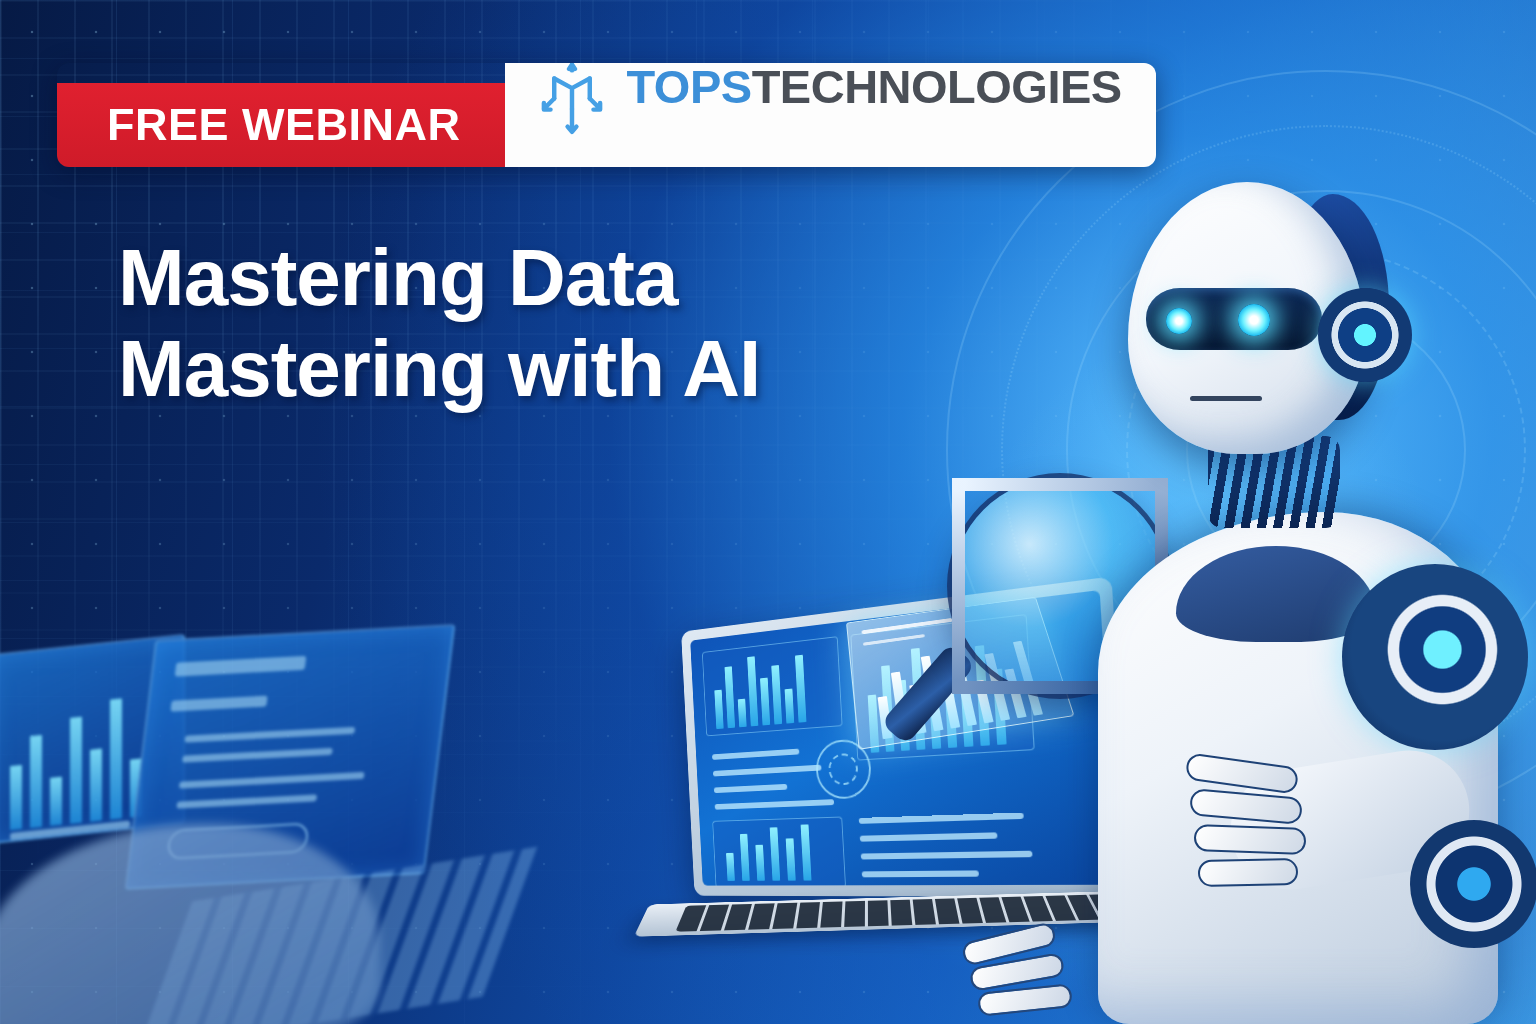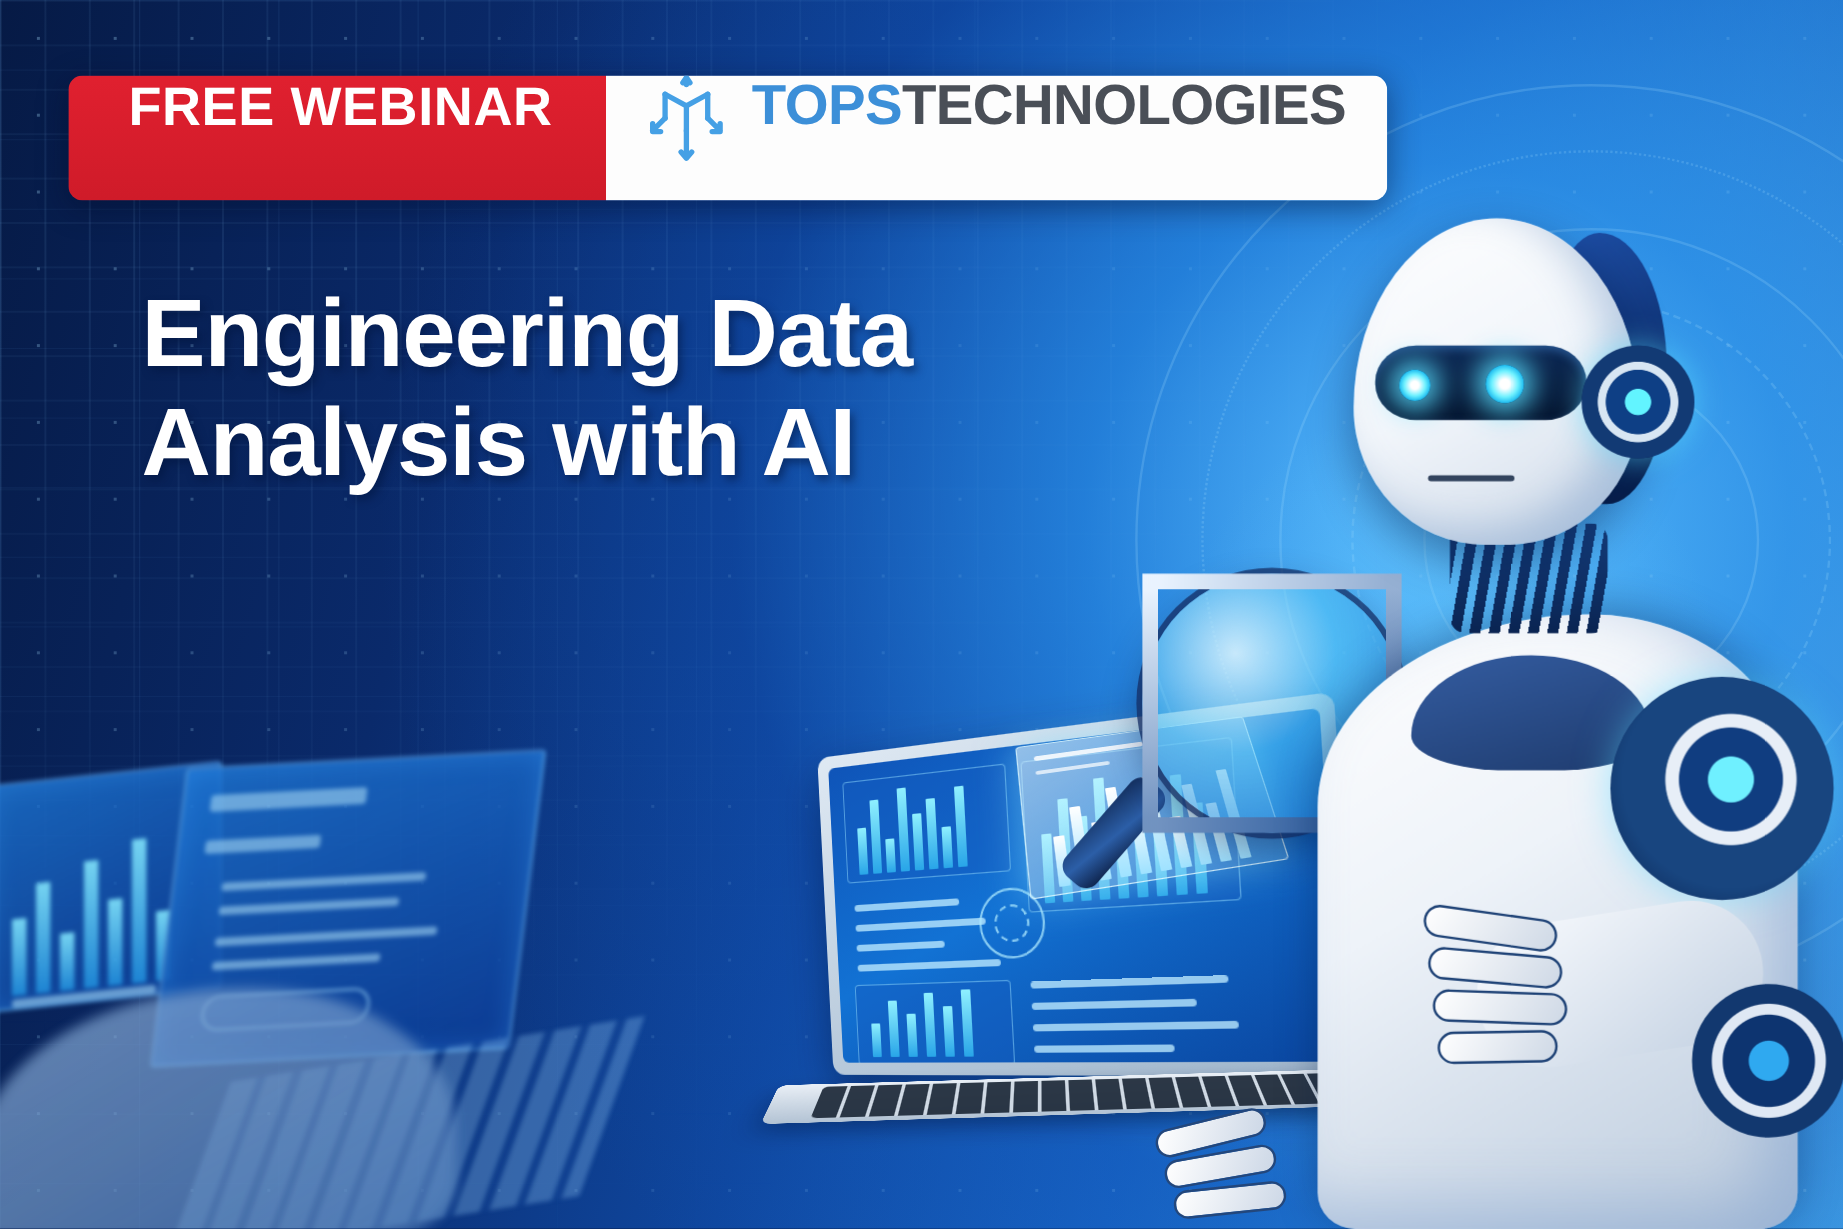--- a/index.html
+++ b/index.html
@@ -42,22 +42,22 @@
   
   .hud-rings{ position:absolute; right:-170px; top:70px; width:760px; height:760px; pointer-events:none; opacity:.55;}
   .hud-rings div{ position:absolute; border-radius:50%; border:2px solid rgba(175,230,255,.35); top:50%; left:50%; transform:translate(-50%,-50%); }
   .hud-rings .r1{width:280px;height:280px;} .hud-rings .r2{width:400px;height:400px;border-style:dashed;}
   .hud-rings .r3{width:520px;height:520px;} .hud-rings .r4{width:650px;height:650px;border-style:dotted;}
   .hud-rings .r5{width:760px;height:760px;}
 
   
   .header{ position:absolute; left:57px; top:63px; height:104px; display:flex; align-items:stretch;
            border-radius:12px; overflow:hidden; box-shadow:0 6px 26px rgba(0,10,40,.45); }
-  .badge{ background:linear-gradient(180deg,#e0202f 0%,#cf1b29 100%); display:flex; 
-          padding:0 44px 0 50px; }
+  .badge{ background:linear-gradient(180deg,#e0202f 0%,#cf1b29 100%); display:flex; align-items:center;
+          padding:0 44px 0 50px;margin-top:20px; }
   .badge span{ color:#fff; font-size:45px; font-weight:bold; letter-spacing:.5px; white-space:nowrap; }
   .logo-panel{ background:#fdfdfd; display:flex; align-items:flex-start; gap:18px; padding:0 34px 0 30px; }
   .logo-mark{ width:74px; height:74px; flex:none; }
   .logo-text{ font-size:47px; font-weight:bold; letter-spacing:-.5px; white-space:nowrap; line-height:1; }
   .logo-text .a{ color:#3c8fd8; } .logo-text .b{ color:#4a4f57; }
 
   
   .copy{ position:absolute; left:118px; top:214px; width:960px; }
   .h-yellow{ color:#f7d525; font-size:99px; font-weight:bold; line-height:1.03; letter-spacing:-1.5px;
              text-shadow:3px 4px 6px rgba(0,15,55,.55); }
@@ -322,17 +322,17 @@
           <path d="M74 48 L88 62 M88 54 L88 63 L79 63"></path>
         </svg>
       </span>
       <span class="logo-text">
         <span class="a">TOPS</span><span class="b">TECHNOLOGIES</span>
       </span>
     </div>
   </div>
 
   <div class="copy">
-    <div class="h-white">Engineering Data</div>
-    <div class="h-white" style="margin-top:6px;">Analysis with AI</div>
+    <div class="h-white">Mastering Data</div>
+    <div class="h-white" style="margin-top:6px;">Mastering with AI</div>
   </div>
 
 </div>
 
 </body></html>

